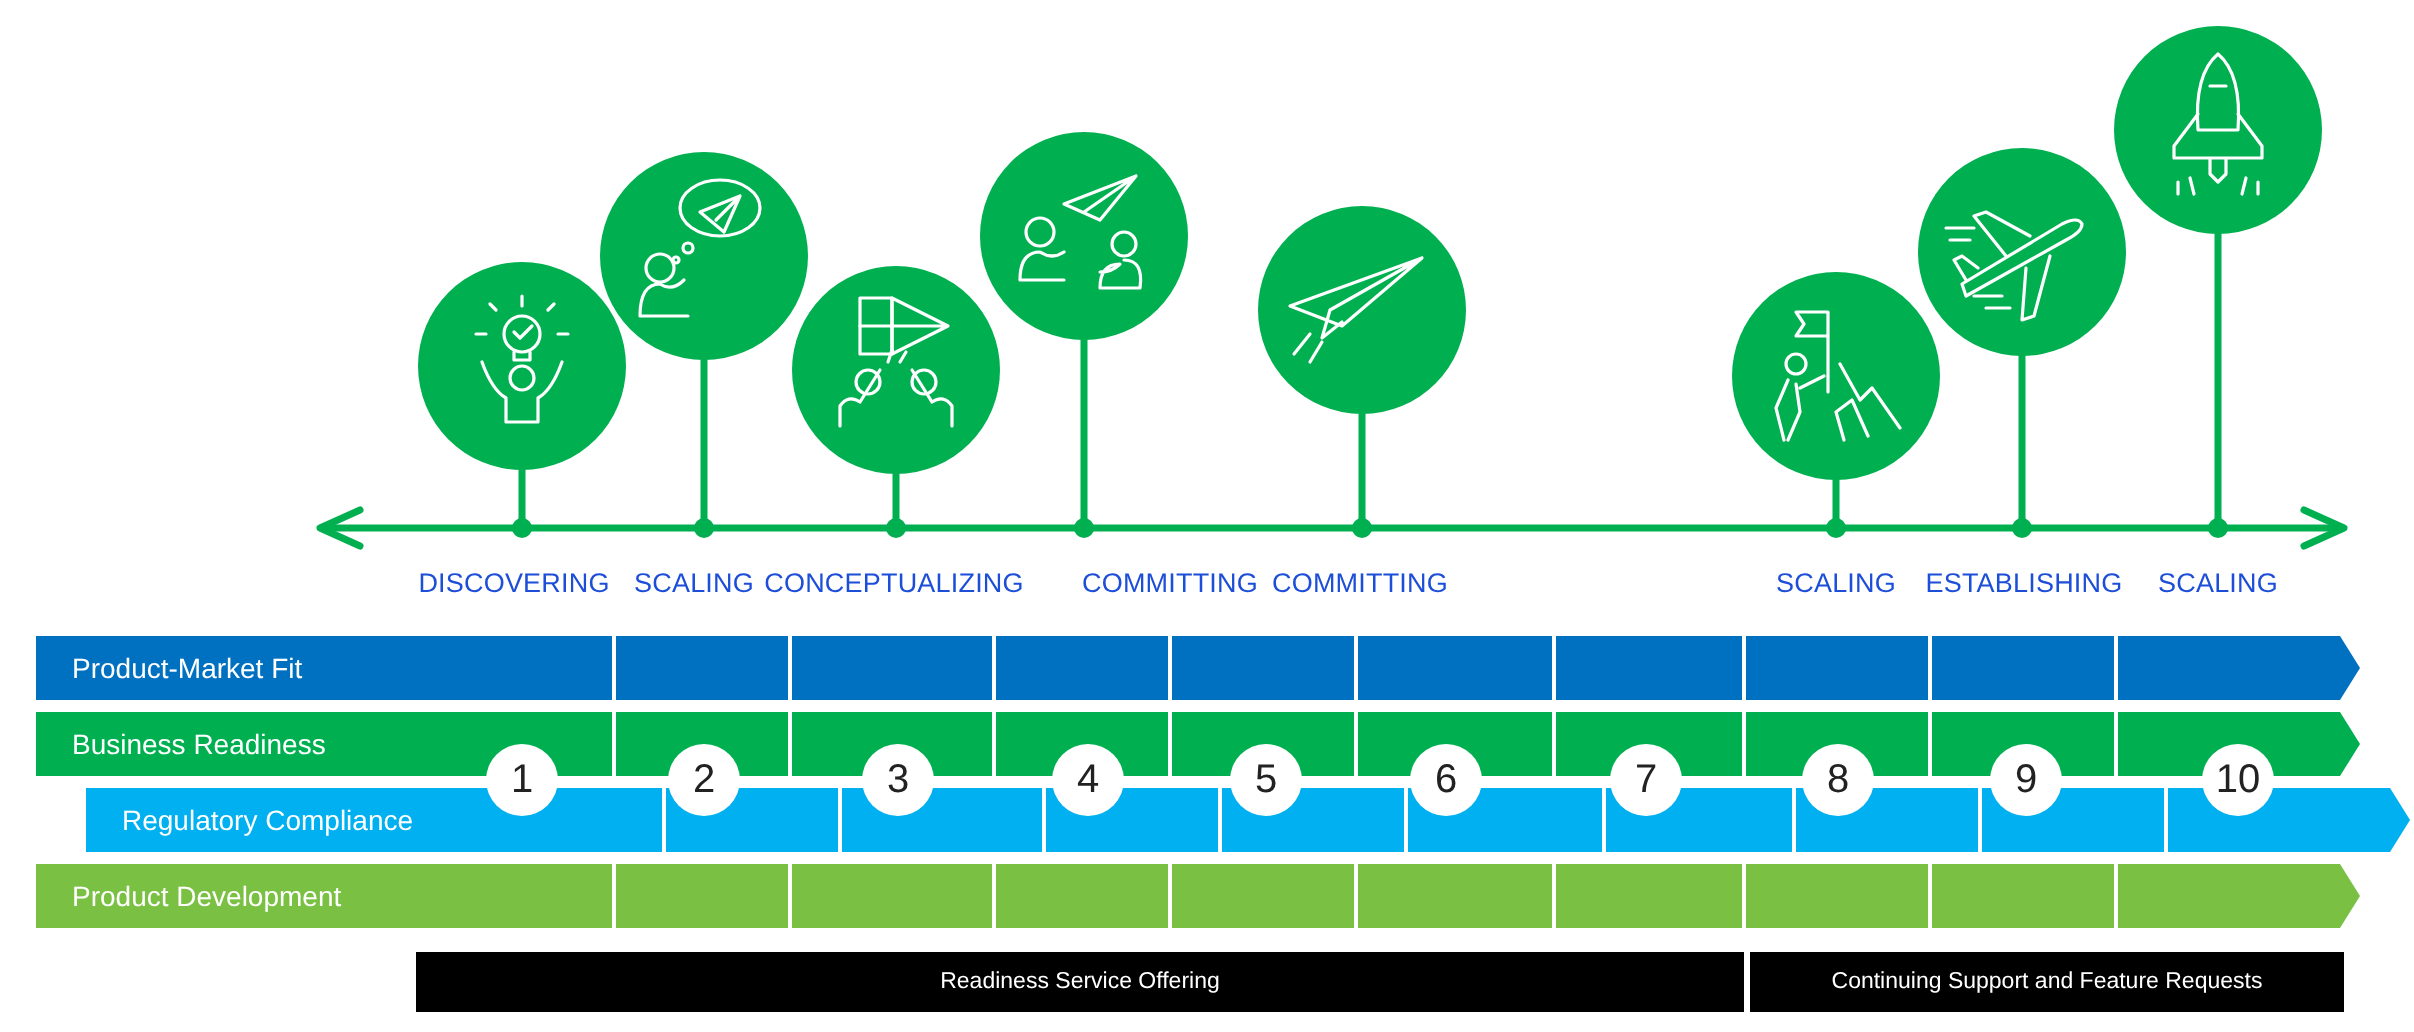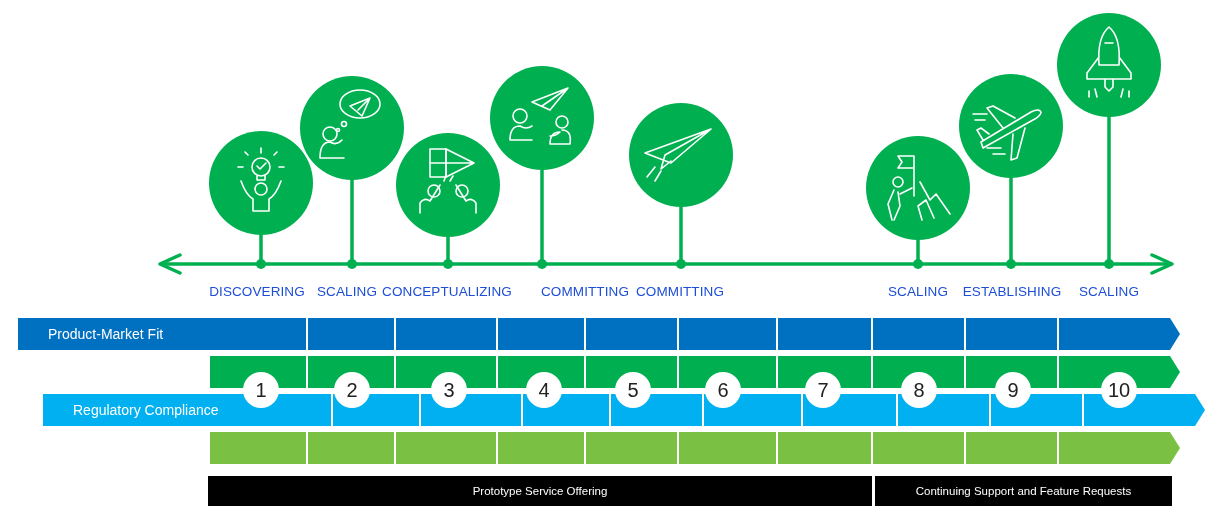--- a/index.html
+++ b/index.html
@@ -1,20 +1,20 @@
 <!DOCTYPE html>
 <html><head>
 <meta charset="utf-8">
 <style>
   html,body{margin:0;padding:0;background:#fff;}
   body{width:1207px;height:516px;position:relative;overflow:hidden;font-family:"Liberation Sans","DejaVu Sans",sans-serif;}
   #timeline-svg{position:absolute;left:0;top:0;width:1207px;height:290px;}
   .stage-label{position:absolute;top:284px;font-size:13.5px;color:#1d4ed8;transform:translateX(-50%);white-space:nowrap;letter-spacing:0.1px;}
   .row{position:absolute;left:18px;height:32px;}
-  .row-label{position:absolute;left:0;top:0;height:32px;width:196px;color:#fff;font-size:14px;line-height:32px;box-sizing:border-box;padding-left:30px;}
+  .row-label{position:absolute;left:0;top:0;height:32px;width:196px;color:#fff;font-size:14px;line-height:32px;box-sizing:border-box;padding-left:18px;}
   .cell{position:absolute;top:0;height:32px;}
   .num{position:absolute;width:36px;height:36px;border-radius:50%;background:#fff;color:#222;font-size:20px;line-height:36px;text-align:center;transform:translate(-50%,-50%);top:390px;}
   .bar{position:absolute;top:476px;height:30px;background:#000;color:#fff;font-size:11.5px;line-height:30px;text-align:center;}
 </style>
 </head>
 <body>
 
 <svg id="timeline-svg" viewBox="0 0 1207 290">
   <g id="timeline-axis">
     <line x1="160" y1="264" x2="1172" y2="264" stroke="#00b050" stroke-width="3.5"></line>
@@ -130,20 +130,21 @@
       <div class="cell" style="left: 378px; width: 100px; background: rgb(0, 112, 192);"></div>
       <div class="cell" style="left: 480px; width: 86px; background: rgb(0, 112, 192);"></div>
       <div class="cell" style="left: 568px; width: 91px; background: rgb(0, 112, 192);"></div>
       <div class="cell" style="left: 661px; width: 97px; background: rgb(0, 112, 192);"></div>
       <div class="cell" style="left: 760px; width: 93px; background: rgb(0, 112, 192);"></div>
       <div class="cell" style="left: 855px; width: 91px; background: rgb(0, 112, 192);"></div>
       <div class="cell" style="left: 948px; width: 91px; background: rgb(0, 112, 192);"></div>
       <div class="cell" style="left: 1041px; width: 121px; background: rgb(0, 112, 192); clip-path: polygon(0px 0px, calc(100% - 10px) 0px, 100% 50%, calc(100% - 10px) 100%, 0px 100%);"></div>
     </div>
     <div class="row" style="top: 356px; width: 1165px;">
+      <div class="row-label" style="background: rgb(0, 176, 80);">Business Readiness</div>
       <div class="cell" style="left: 192px; width: 96px; background: rgb(0, 176, 80);"></div>
       <div class="cell" style="left: 290px; width: 86px; background: rgb(0, 176, 80);"></div>
       <div class="cell" style="left: 378px; width: 100px; background: rgb(0, 176, 80);"></div>
       <div class="cell" style="left: 480px; width: 86px; background: rgb(0, 176, 80);"></div>
       <div class="cell" style="left: 568px; width: 91px; background: rgb(0, 176, 80);"></div>
       <div class="cell" style="left: 661px; width: 97px; background: rgb(0, 176, 80);"></div>
       <div class="cell" style="left: 760px; width: 93px; background: rgb(0, 176, 80);"></div>
       <div class="cell" style="left: 855px; width: 91px; background: rgb(0, 176, 80);"></div>
       <div class="cell" style="left: 948px; width: 91px; background: rgb(0, 176, 80);"></div>
       <div class="cell" style="left: 1041px; width: 121px; background: rgb(0, 176, 80); clip-path: polygon(0px 0px, calc(100% - 10px) 0px, 100% 50%, calc(100% - 10px) 100%, 0px 100%);"></div>
@@ -155,20 +156,21 @@
       <div class="cell" style="left: 378px; width: 100px; background: rgb(0, 176, 240);"></div>
       <div class="cell" style="left: 480px; width: 86px; background: rgb(0, 176, 240);"></div>
       <div class="cell" style="left: 568px; width: 91px; background: rgb(0, 176, 240);"></div>
       <div class="cell" style="left: 661px; width: 97px; background: rgb(0, 176, 240);"></div>
       <div class="cell" style="left: 760px; width: 93px; background: rgb(0, 176, 240);"></div>
       <div class="cell" style="left: 855px; width: 91px; background: rgb(0, 176, 240);"></div>
       <div class="cell" style="left: 948px; width: 91px; background: rgb(0, 176, 240);"></div>
       <div class="cell" style="left: 1041px; width: 121px; background: rgb(0, 176, 240); clip-path: polygon(0px 0px, calc(100% - 10px) 0px, 100% 50%, calc(100% - 10px) 100%, 0px 100%);"></div>
     </div>
     <div class="row" style="top: 432px; width: 1165px;">
+      <div class="row-label" style="background: rgb(122, 193, 67);">Product Development</div>
       <div class="cell" style="left: 192px; width: 96px; background: rgb(122, 193, 67);"></div>
       <div class="cell" style="left: 290px; width: 86px; background: rgb(122, 193, 67);"></div>
       <div class="cell" style="left: 378px; width: 100px; background: rgb(122, 193, 67);"></div>
       <div class="cell" style="left: 480px; width: 86px; background: rgb(122, 193, 67);"></div>
       <div class="cell" style="left: 568px; width: 91px; background: rgb(122, 193, 67);"></div>
       <div class="cell" style="left: 661px; width: 97px; background: rgb(122, 193, 67);"></div>
       <div class="cell" style="left: 760px; width: 93px; background: rgb(122, 193, 67);"></div>
       <div class="cell" style="left: 855px; width: 91px; background: rgb(122, 193, 67);"></div>
       <div class="cell" style="left: 948px; width: 91px; background: rgb(122, 193, 67);"></div>
       <div class="cell" style="left: 1041px; width: 121px; background: rgb(122, 193, 67); clip-path: polygon(0px 0px, calc(100% - 10px) 0px, 100% 50%, calc(100% - 10px) 100%, 0px 100%);"></div>
@@ -182,15 +184,15 @@
     <div class="num" style="left: 544px;">4</div>
     <div class="num" style="left: 633px;">5</div>
     <div class="num" style="left: 723px;">6</div>
     <div class="num" style="left: 823px;">7</div>
     <div class="num" style="left: 919px;">8</div>
     <div class="num" style="left: 1013px;">9</div>
     <div class="num" style="left: 1119px;">10</div>
   </div>
 
 <div id="offerings">
-    <div class="bar" style="left: 208px; width: 664px; background: rgb(0, 0, 0);">Prototype Service Offering</div>
+    <div class="bar" style="left: 208px; width: 664px; background: rgb(0, 0, 0);">Readiness Service Offering</div>
     <div class="bar" style="left: 875px; width: 297px; background: rgb(0, 0, 0);">Continuing Support and Feature Requests</div>
   </div>
 
 </body></html>

